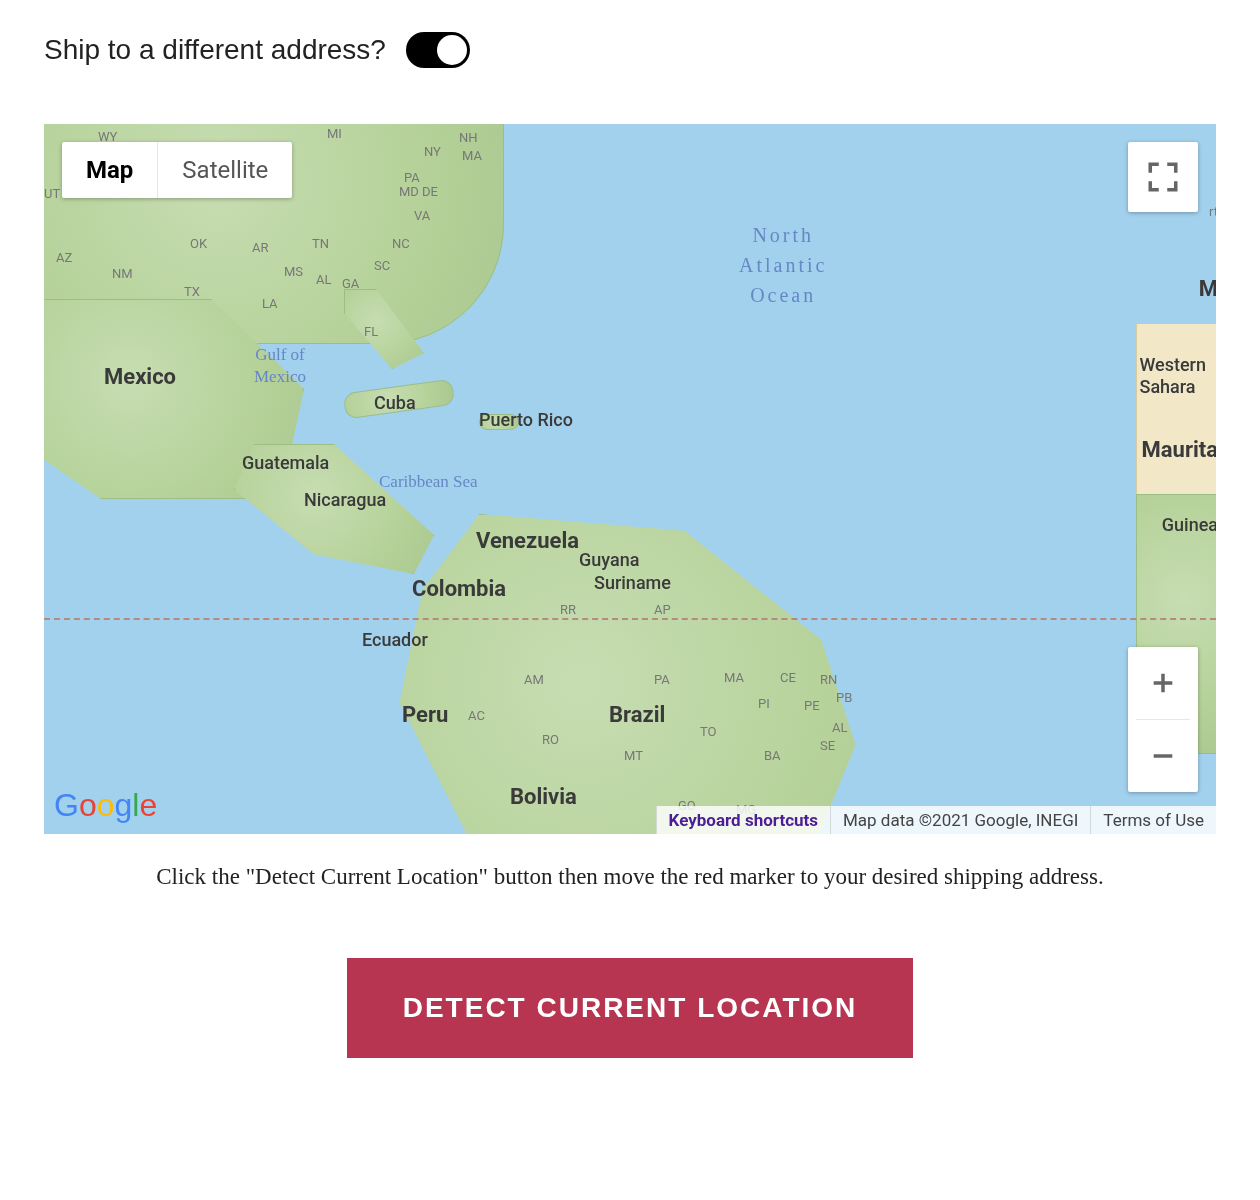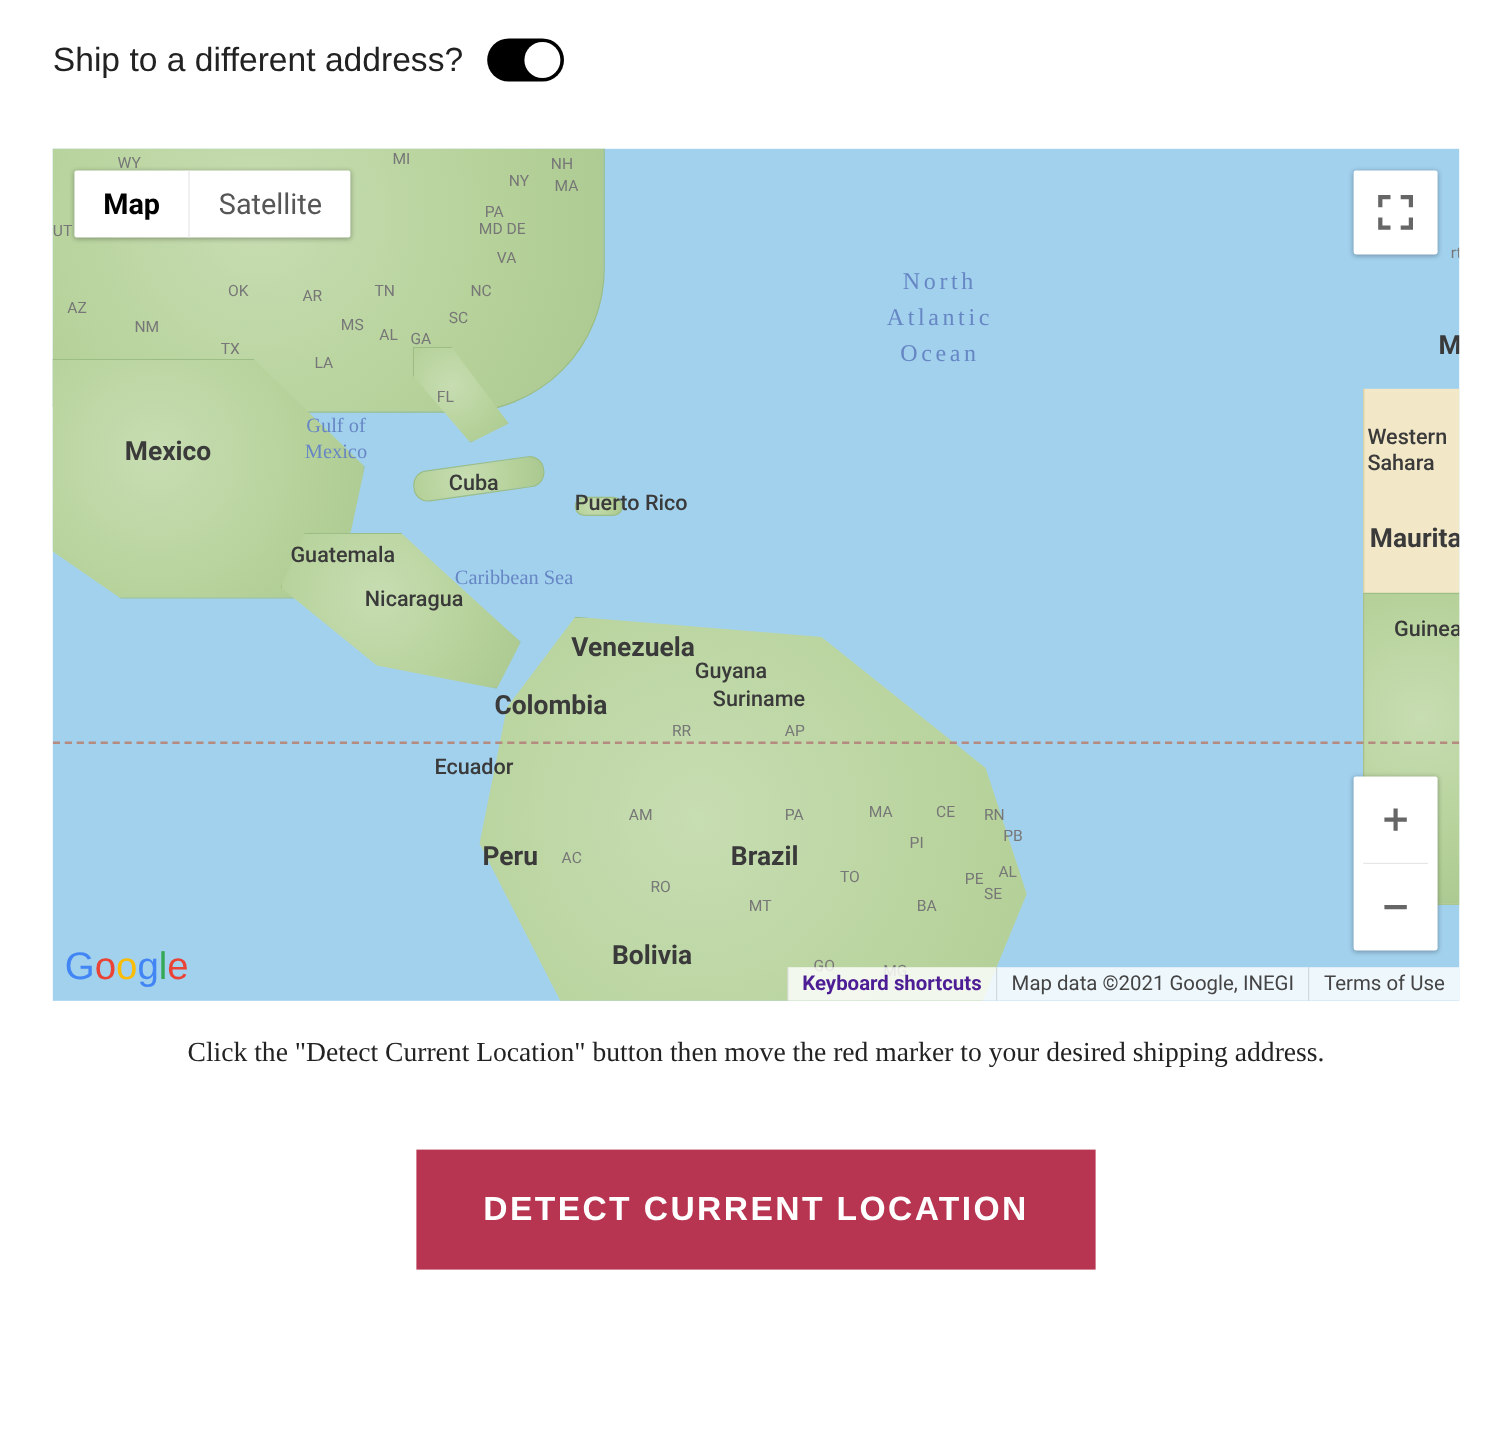--- a/index.html
+++ b/index.html
@@ -280,21 +280,21 @@
     <div id="br-states">
         <div class="map-label state-sm" style="left: 516px; top: 478px;">RR</div>
         <div class="map-label state-sm" style="left: 610px; top: 478px;">AP</div>
         <div class="map-label state-sm" style="left: 480px; top: 548px;">AM</div>
         <div class="map-label state-sm" style="left: 610px; top: 548px;">PA</div>
         <div class="map-label state-sm" style="left: 680px; top: 546px;">MA</div>
         <div class="map-label state-sm" style="left: 736px; top: 546px;">CE</div>
         <div class="map-label state-sm" style="left: 776px; top: 548px;">RN</div>
         <div class="map-label state-sm" style="left: 792px; top: 566px;">PB</div>
         <div class="map-label state-sm" style="left: 714px; top: 572px;">PI</div>
-        <div class="map-label state-sm" style="left: 760px; top: 574px; margin-top: 28px;">PE</div>
+        <div class="map-label state-sm" style="left: 760px; top: 574px;">PE</div>
         <div class="map-label state-sm" style="left: 788px; top: 596px;">AL</div>
         <div class="map-label state-sm" style="left: 776px; top: 614px;">SE</div>
         <div class="map-label state-sm" style="left: 424px; top: 584px;">AC</div>
         <div class="map-label state-sm" style="left: 498px; top: 608px;">RO</div>
         <div class="map-label state-sm" style="left: 580px; top: 624px;">MT</div>
         <div class="map-label state-sm" style="left: 656px; top: 600px;">TO</div>
         <div class="map-label state-sm" style="left: 720px; top: 624px;">BA</div>
         <div class="map-label state-sm" style="left: 634px; top: 674px;">GO</div>
         <div class="map-label state-sm" style="left: 692px; top: 678px;">MG</div>
       </div>

